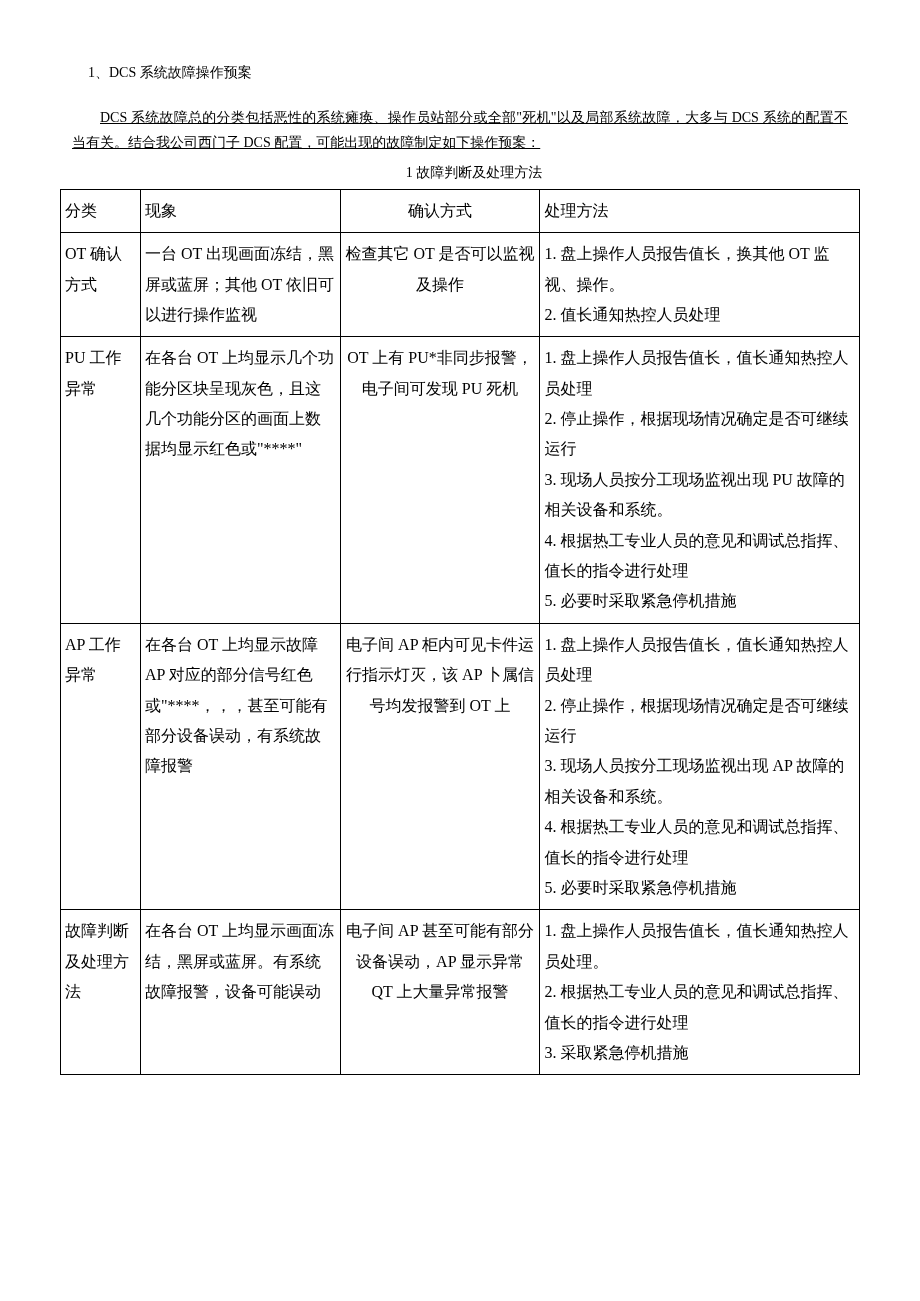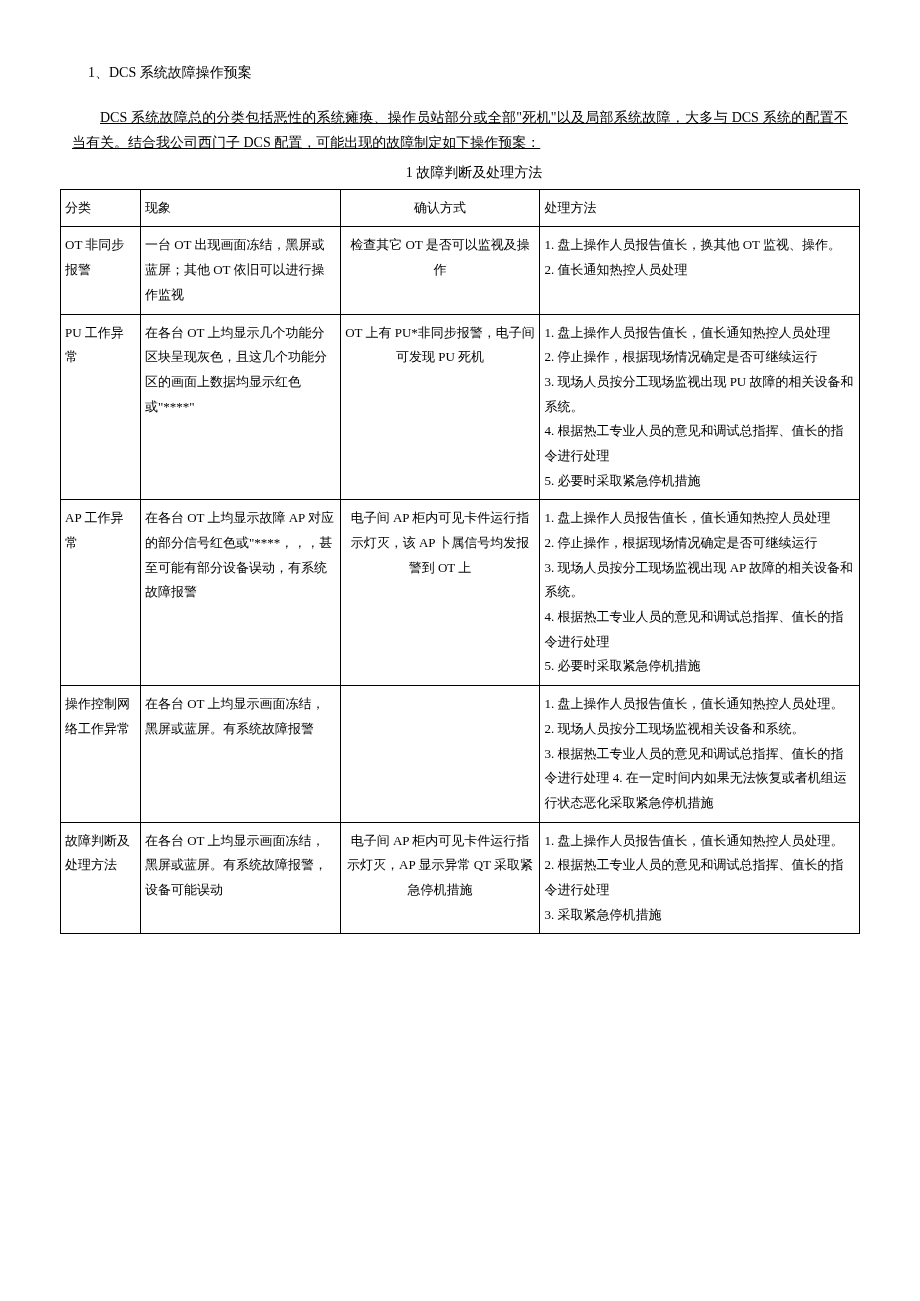--- a/index.html
+++ b/index.html
@@ -25,21 +25,21 @@
     }
     .subheading {
       text-indent: 2em;
       margin: 4px 0;
       text-align: center;
     }
     table {
       border-collapse: collapse;
       width: 100%;
       margin-top: 4px;
-      font-size: 13px;
+      font-size: 16px;
       line-height: 1.9;
     }
     td {
       border: 1px solid #000;
       padding: 6px 4px;
       vertical-align: top;
       text-align: left;
     }
     td.col1 { width: 10%; }
     td.col2 { width: 25%; }
@@ -58,43 +58,37 @@
 
 <table>
   <tbody>
       <tr class="header-row">
     <td class="col1">分类</td>
     <td class="col2">现象</td>
     <td class="col3">确认方式</td>
     <td class="col4">处理方法</td>
   </tr>
   <tr>
-    <td class="col1">OT 非同步报警</td>
+    <td class="col1">OT 确认方式</td>
     <td class="col2">一台 OT 出现画面冻结，黑屏或蓝屏；其他 OT 依旧可以进行操作监视</td>
     <td class="col3">检查其它 OT 是否可以监视及操作</td>
     <td class="col4">1. 盘上操作人员报告值长，换其他 OT 监视、操作。<br>2. 值长通知热控人员处理</td>
   </tr>
   <tr>
     <td class="col1">PU 工作异常</td>
     <td class="col2">在各台 OT 上均显示几个功能分区块呈现灰色，且这几个功能分区的画面上数据均显示红色或"****"</td>
     <td class="col3">OT 上有 PU*非同步报警，电子间可发现 PU 死机</td>
     <td class="col4">1. 盘上操作人员报告值长，值长通知热控人员处理<br>2. 停止操作，根据现场情况确定是否可继续运行<br>3. 现场人员按分工现场监视出现 PU 故障的相关设备和系统。<br>4. 根据热工专业人员的意见和调试总指挥、值长的指令进行处理<br>5. 必要时采取紧急停机措施</td>
   </tr>
   <tr>
     <td class="col1">AP 工作异常</td>
     <td class="col2">在各台 OT 上均显示故障 AP 对应的部分信号红色或"****，，，甚至可能有部分设备误动，有系统故障报警</td>
     <td class="col3">电子间 AP 柜内可见卡件运行指示灯灭，该 AP 卜属信号均发报警到 OT 上</td>
     <td class="col4">1. 盘上操作人员报告值长，值长通知热控人员处理<br>2. 停止操作，根据现场情况确定是否可继续运行<br>3. 现场人员按分工现场监视出现 AP 故障的相关设备和系统。<br>4. 根据热工专业人员的意见和调试总指挥、值长的指令进行处理<br>5. 必要时采取紧急停机措施</td>
   </tr>
   <tr>
-    <td class="col1">操作控制网络工作异常</td>
-    <td class="col2">在各台 OT 上均显示画面冻结，黑屏或蓝屏。有系统故障报警</td>
-    <td class="col3"></td>
-    <td class="col4">1. 盘上操作人员报告值长，值长通知热控人员处理。<br>2. 现场人员按分工现场监视相关设备和系统。<br>3. 根据热工专业人员的意见和调试总指挥、值长的指令进行处理 4. 在一定时间内如果无法恢复或者机组运行状态恶化采取紧急停机措施</td>
-  </tr>
-  <tr>
     <td class="col1">故障判断及处理方法</td>
     <td class="col2">在各台 OT 上均显示画面冻结，黑屏或蓝屏。有系统故障报警，设备可能误动</td>
-    <td class="col3">电子间 AP 柜内可见卡件运行指示灯灭，AP 显示异常 QT 采取紧急停机措施</td>
+    <td class="col3">电子间 AP 甚至可能有部分设备误动，AP 显示异常 QT 上大量异常报警</td>
     <td class="col4">1. 盘上操作人员报告值长，值长通知热控人员处理。<br>2. 根据热工专业人员的意见和调试总指挥、值长的指令进行处理<br>3. 采取紧急停机措施</td>
   </tr>
 </tbody>
   </table>
 
 </body></html>

